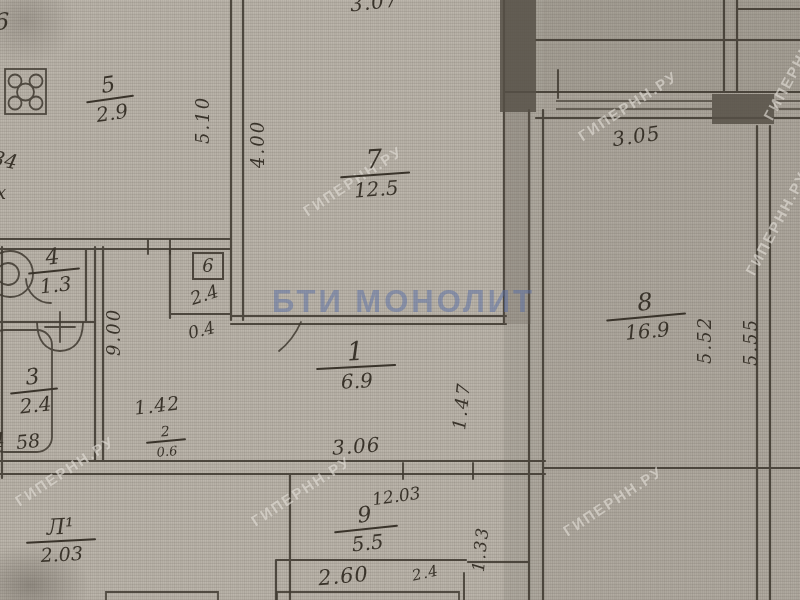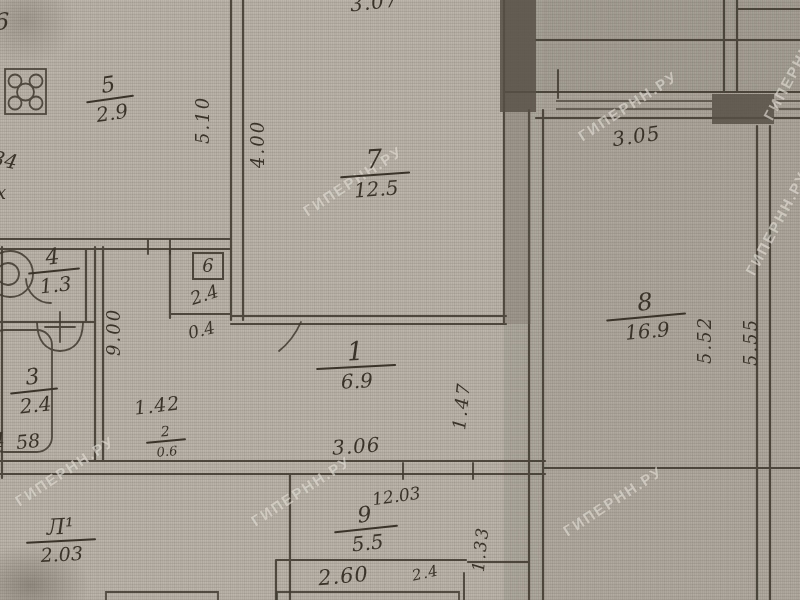--- a/index.html
+++ b/index.html
@@ -104,20 +104,21 @@
   </svg>
 
   <div class="wm" style="left:300px;top:205px;">ГИПЕРНН.РУ</div>
   <div class="wm" style="left:575px;top:130px;">ГИПЕРНН.РУ</div>
   <div class="wm" style="left:248px;top:515px;">ГИПЕРНН.РУ</div>
   <div class="wm" style="left:560px;top:525px;">ГИПЕРНН.РУ</div>
   <div class="wm" style="left:12px;top:495px;">ГИПЕРНН.РУ</div>
   <div class="wm" style="left:742px;top:270px;transform:rotate(-62deg);">ГИПЕРНН.РУ</div>
   <div class="wm" style="left:760px;top:115px;transform:rotate(-62deg);">ГИПЕРНН.РУ</div>
 
+  <div class="wm-blue" style="left:272px;top:284px;">БТИ МОНОЛИТ</div>
 
   <div class="fr" style="left:86px;top:74px;width:48px;transform:rotate(-8deg);">
     <div class="num">5</div>
     <div class="bar"></div>
     <div class="den">2.9</div>
   </div>
 
   <div class="fr" style="left:340px;top:146px;width:70px;transform:rotate(-4deg);">
     <div class="num" style="font-size:26px;">7</div>
     <div class="bar"></div>

